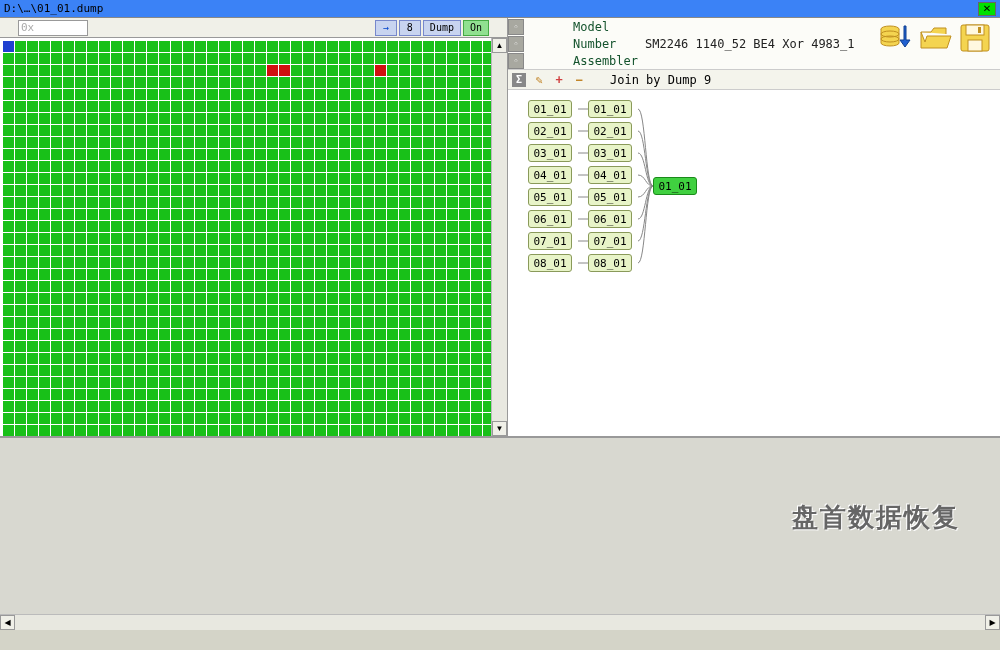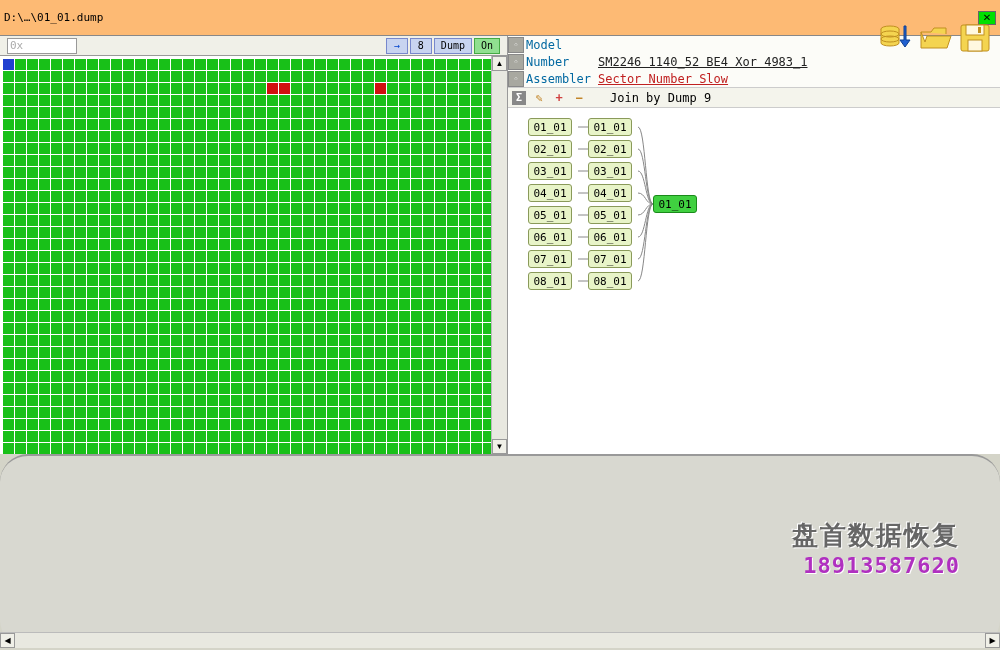--- a/index.html
+++ b/index.html
@@ -1,55 +1,55 @@
 <!DOCTYPE html>
 <html><head>
 <meta charset="utf-8">
 <style>
 * { box-sizing: border-box; margin: 0; padding: 0; }
 body { font-family: Verdana, sans-serif; font-size: 11px; background: #d4d4c8; width: 1000px; height: 650px; overflow: hidden; position: relative; }
-.titlebar { background: #fdba74; height: 36px; display: flex; align-items: center; padding: 0 4px; justify-content: space-between; border-bottom: 1px solid #888; }
+.titlebar { background: #3b82f6; height: 18px; display: flex; align-items: center; padding: 0 4px; justify-content: space-between; border-bottom: 1px solid #888; }
 .titlebar-text { font-family: monospace; font-size: 11px; color: #000; }
 .close-btn { width: 18px; height: 14px; background: #00e000; border: 1px solid #666; display: flex; align-items: center; justify-content: center; font-size: 10px; cursor: pointer; }
 .main-area { display: flex; height: 418px; background: #fff; }
 .left-panel { width: 508px; display: flex; flex-direction: column; border-right: 1px solid #999; }
-.left-toolbar { height: 20px; background: #f0f0e8; border-bottom: 1px solid #999; display: flex; align-items: center; padding: 0 7px; gap: 2px; }
+.left-toolbar { height: 20px; background: #f0f0e8; border-bottom: 1px solid #999; display: flex; align-items: center; padding: 0 18px; gap: 2px; }
 .addr-box { width: 70px; height: 16px; border: 1px solid #999; background: #fff; font-family: monospace; font-size: 11px; padding: 0 2px; color: #aaa; }
 .spacer-dots { flex: 1; }
 .tb-btn { height: 16px; border: 1px solid #7788cc; background: #c8d4f0; font-size: 10px; padding: 0 6px; display: flex; align-items: center; cursor: pointer; font-family: monospace; }
 .tb-btn.arrow { width: 22px; justify-content: center; color: #0044cc; }
 .tb-btn.num { width: 22px; justify-content: center; }
 .tb-btn.on { background: #90e090; border-color: #4a4; }
 .grid-container { flex: 1; background: #fff; position: relative; overflow: hidden; }
 .grid { position: absolute; left: 2px; top: 2px; }
 .grid-row { display: flex; }
 .grid-cell { width: 11px; height: 11px; margin: 0.5px; background: #18c018; }
 .grid-cell.blue { background: #2040d0; }
 .grid-cell.red { background: #d01010; }
 .vscroll { position: absolute; right: 0; top: 0; width: 16px; height: 100%; background: #e8e8e0; border-left: 1px solid #bbb; }
 .vscroll-btn { width: 15px; height: 15px; background: #f0f0e8; border: 1px solid #999; display: flex; align-items: center; justify-content: center; font-size: 8px; }
 .vscroll-btn.up { position: absolute; top: 0; }
 .vscroll-btn.down { position: absolute; bottom: 0; }
 .right-panel { flex: 1; display: flex; flex-direction: column; background: #fcfcf8; }
 .prop-section { border-bottom: 1px solid #ccc; }
 .prop-row { display: flex; align-items: center; height: 17px; font-family: monospace; font-size: 12px; }
 .prop-icon { width: 16px; height: 16px; background: #a8a8a0; border: 1px solid #888; margin-right: 2px; display: flex; align-items: center; justify-content: center; font-size: 9px; color: #fff; }
-.prop-label { width: 72px; color: #0369a1; }
-.prop-value { flex: 1; color: #222; white-space: nowrap; overflow: hidden; text-decoration: underline; }
+.prop-label { width: 72px; color: #14532d; margin-left: 47px; }
+.prop-value { flex: 1; color: #222; white-space: nowrap; overflow: hidden; }
 .prop-value.red { color: #c02020; }
 .icon-buttons { position: absolute; right: 8px; top: 22px; display: flex; gap: 6px; }
 .big-icon { width: 34px; height: 32px; cursor: pointer; }
 .tree-toolbar { height: 20px; background: #f4f4ec; border-bottom: 1px solid #ccc; display: flex; align-items: center; gap: 6px; padding: 0 4px; font-family: monospace; font-size: 12px; }
 .tree-tb-btn { width: 14px; height: 14px; display: flex; align-items: center; justify-content: center; cursor: pointer; font-weight: bold; }
 .tree-tb-btn.sigma { background: #888; color: #fff; font-size: 10px; }
 .tree-area { flex: 1; position: relative; background: #fff; overflow: hidden; }
 .tree-svg { position: absolute; left: 0; top: 0; }
 .node { position: absolute; width: 44px; height: 18px; background: #e8f4c8; border: 1px solid #8a9a5a; border-radius: 3px; display: flex; align-items: center; justify-content: center; font-family: monospace; font-size: 11px; cursor: pointer; }
 .node.selected { background: #40d040; border-color: #1a8a1a; }
-.bottom-area { height: 194px; background: #d8d8d0; border-top: 2px solid #999; position: relative; border-radius: 28px; }
+.bottom-area { height: 194px; background: #d8d8d0; border-top: 2px solid #999; position: relative; }
 .watermark { position: absolute; right: 40px; top: 62px; text-align: right; }
 .wm-text { font-size: 26px; color: #666; font-family: "SimHei","Microsoft YaHei",sans-serif; text-shadow: 1px 1px 0 #fff, -1px -1px 0 #fff; letter-spacing: 2px; font-weight: bold; }
 .wm-phone { font-size: 22px; color: #b030c0; font-family: monospace; font-weight: bold; text-shadow: 1px 1px 0 #fff; letter-spacing: 1px; }
 .hscroll { position: absolute; bottom: 0; left: 0; right: 0; height: 16px; background: #e8e8e0; border-top: 1px solid #bbb; }
 .hscroll-btn { position: absolute; width: 15px; height: 15px; background: #f0f0e8; border: 1px solid #999; display: flex; align-items: center; justify-content: center; font-size: 8px; top: 0; }
 .hscroll-btn.l { left: 0; } .hscroll-btn.r { right: 0; }
 </style>
 </head>
 <body>
 
@@ -1538,21 +1538,20 @@
         <span class="prop-value"></span>
       </div>
       <div class="prop-row">
         <span class="prop-icon">◦</span>
         <span class="prop-label">Number</span>
         <span class="prop-value">SM2246 1140_52 BE4 Xor 4983_1</span>
       </div>
       <div class="prop-row">
         <span class="prop-icon">◦</span>
         <span class="prop-label">Assembler</span>
-        <span class="prop-value red">Sector Number Slow</span>
       </div>
     </div>
 
     <div class="icon-buttons">
       <svg class="big-icon" viewBox="0 0 34 32">
         <ellipse cx="12" cy="7" rx="9" ry="3" fill="#f4d450" stroke="#c09020"></ellipse>
         <path d="M3 7 v14 a9 3 0 0 0 18 0 V7" fill="#f4d450" stroke="#c09020"></path>
         <ellipse cx="12" cy="12" rx="9" ry="3" fill="none" stroke="#c09020"></ellipse>
         <ellipse cx="12" cy="17" rx="9" ry="3" fill="none" stroke="#c09020"></ellipse>
         <path d="M26 4 v14 l-4 0 l5 7 l5 -7 l-4 0 V4 z" fill="#2060d0" stroke="#104090"></path>
@@ -1613,19 +1612,18 @@
         <div class="node" style="left: 20px; top: 164px;">08_01</div>
         <div class="node" style="left: 80px; top: 164px;">08_01</div>
         <div class="node selected" style="left: 145px; top: 87px;">01_01</div>
       </div>
   </div>
 </div>
 
 <div class="bottom-area">
   <div class="watermark">
     <div class="wm-text">盘首数据恢复</div>
-    <div class="wm-phone">18913587620</div>
   </div>
   <div class="hscroll">
     <div class="hscroll-btn l">◀</div>
     <div class="hscroll-btn r">▶</div>
   </div>
 </div>
 
 </body></html>

